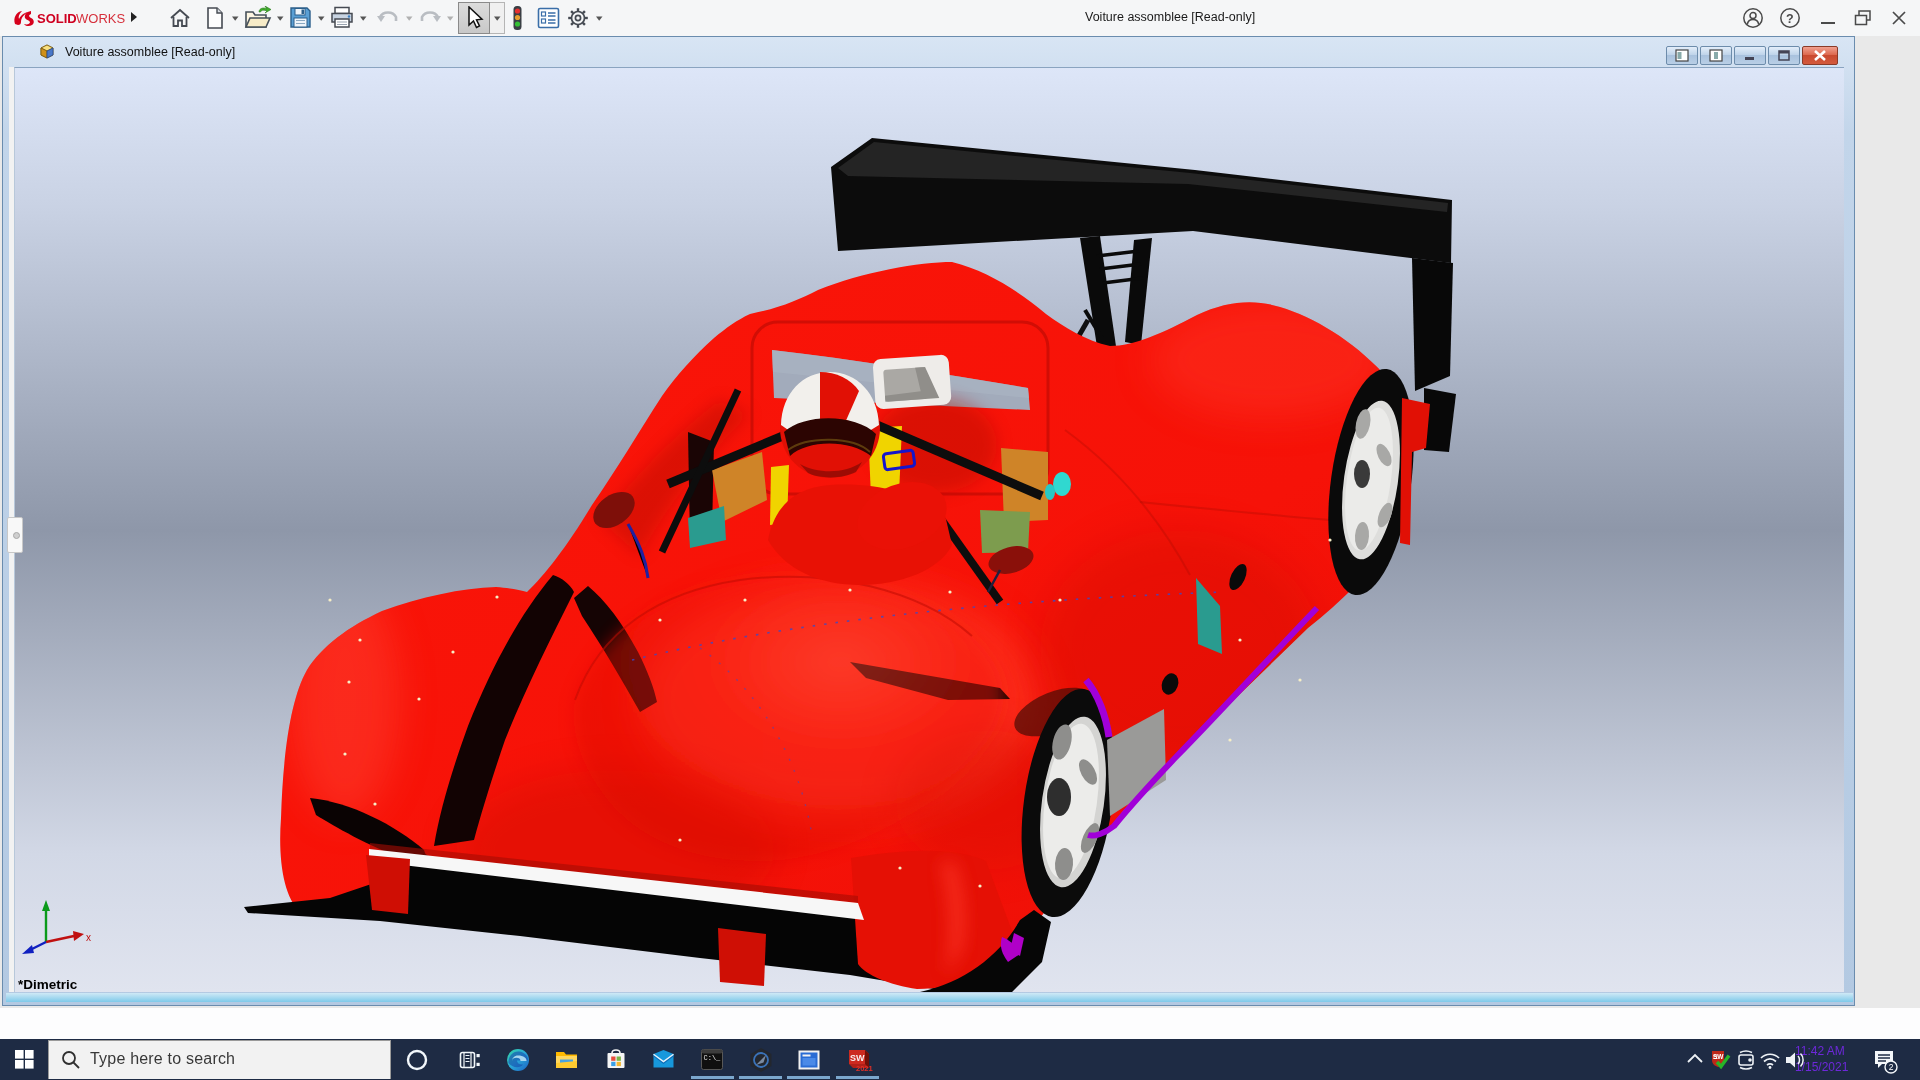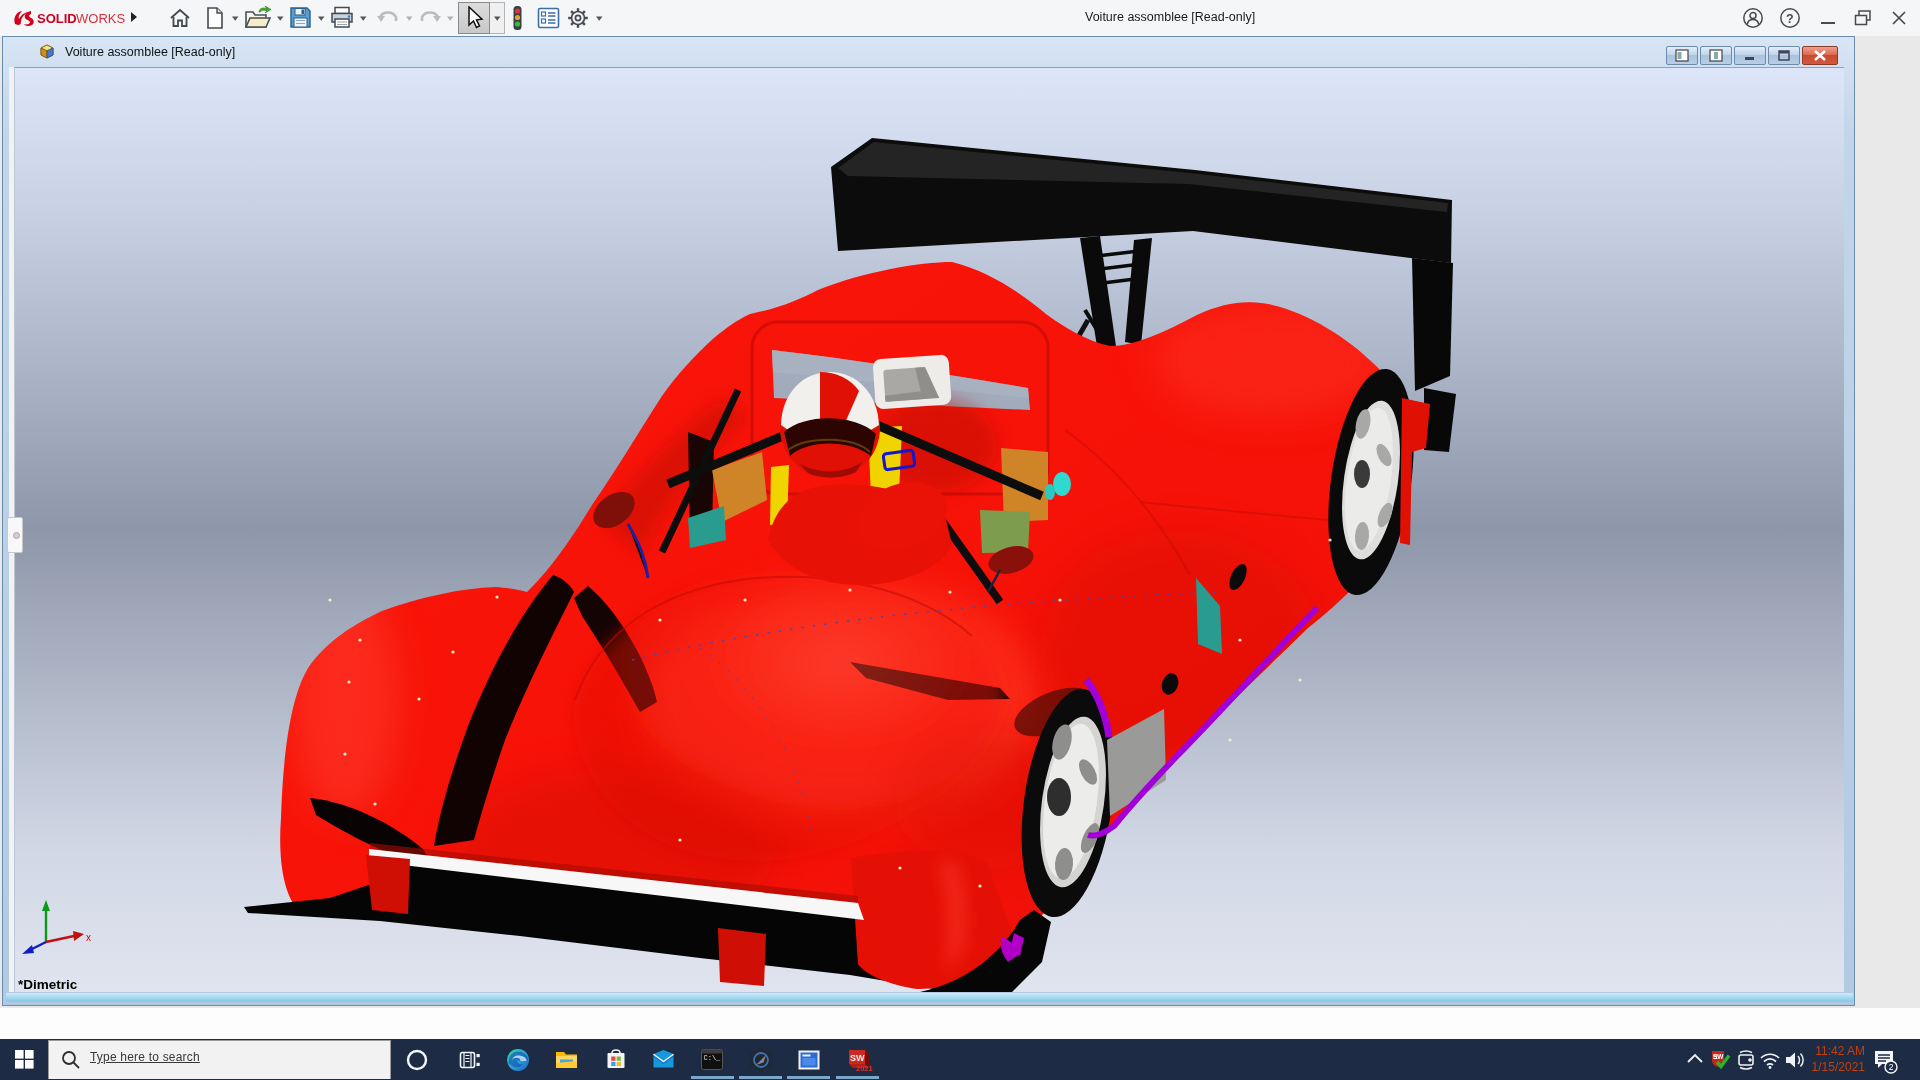--- a/index.html
+++ b/index.html
@@ -23,22 +23,22 @@
   #splittab { left:4px; top:480px; width:16px; height:36px; background:#f8f8f8;
     border:1px solid #c8c8c8; border-radius:2px; }
   #splittab:after { content:""; position:absolute; left:5px; top:14px; width:5px; height:5px;
     border-radius:50%; background:#cfcfcf; border:1px solid #a8a8a8; }
   
   #statusbar { left:0; top:1008px; width:1920px; height:31px; background:#fdfdfe; }
   
   #taskbar { left:0; top:1039px; width:1920px; height:41px; background:#1e2b44; }
   #searchbox { left:48px; top:1040px; width:343px; height:39px; background:#f2f2f2;
     border:1px solid #9a9a9a; border-bottom:none; }
-  #searchtext { left:90px; top:1050px; font-size:12px; color:#383838; letter-spacing:0.2px;text-decoration:underline; }
-  .clock { position:absolute; color:#c2410c; font-size:12px; text-align:right; width:70px; }
+  #searchtext { left:90px; top:1050px; font-size:16px; color:#383838; letter-spacing:0.2px; }
+  .clock { position:absolute; color:#6d28d9; font-size:12px; width:70px; }
   
   .docbtn { position:absolute; top:9px; width:32px; height:19px; border:1px solid #6d8cab; border-radius:2px;
     background:linear-gradient(180deg,#e3eefa 0%,#c0d4ea 45%,#a9c2de 50%,#b9cfe6 100%); }
   .docbtn.red { width:36px; background:linear-gradient(180deg,#f0a090 0%,#dd6a50 45%,#c94a30 50%,#d3593c 100%); border-color:#8a3a28;}
 </style>
 </head>
 <body>
 
   <div class="abs" id="toolbar"></div>
   <div class="abs" id="apptitle">Voiture assomblee [Read-only]</div>

